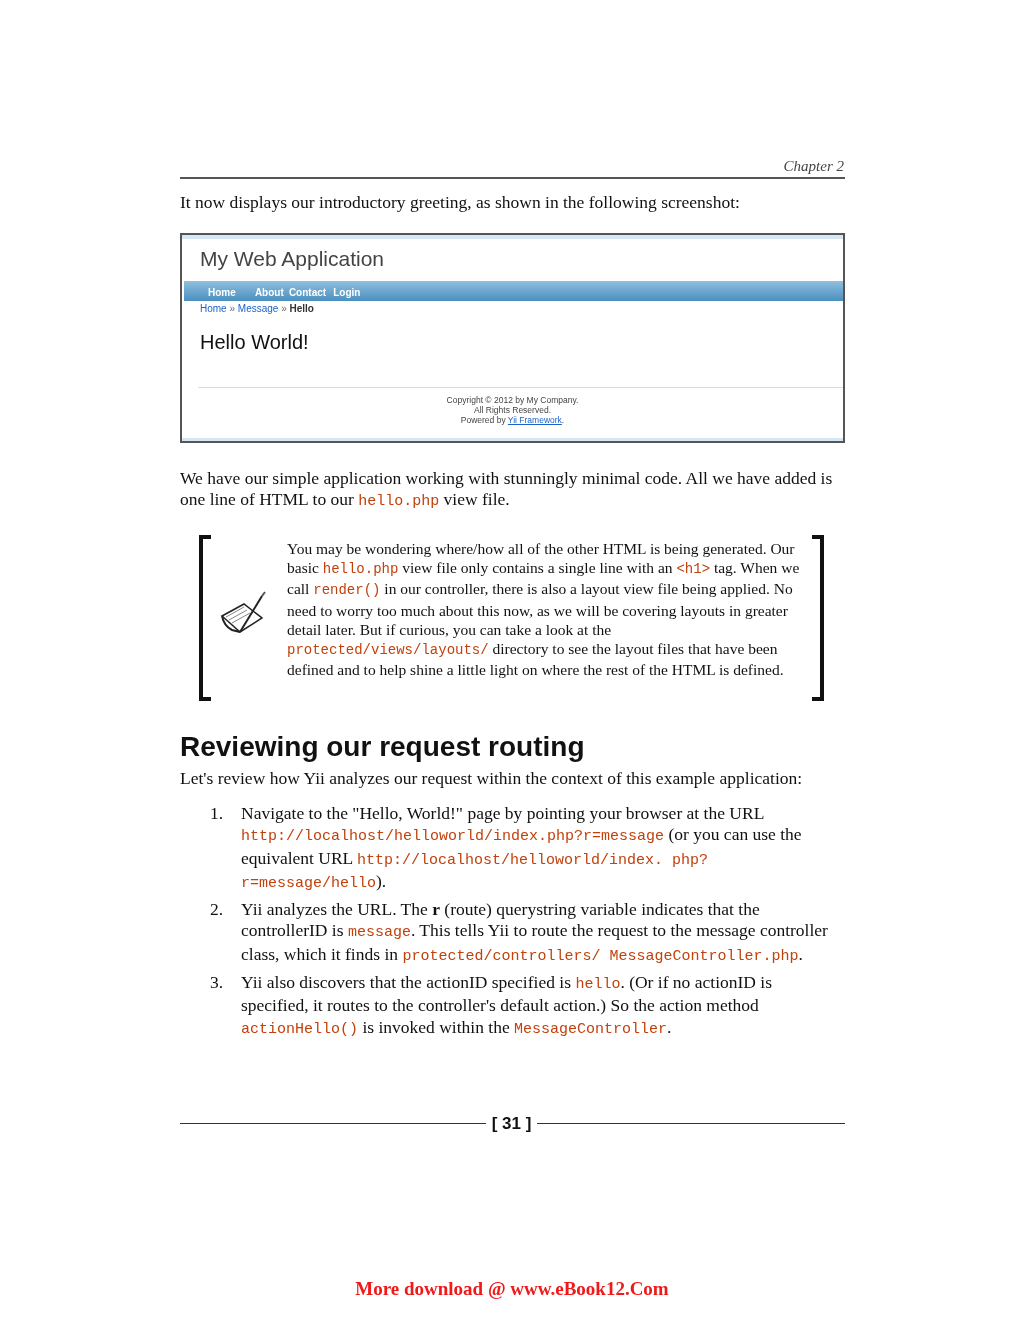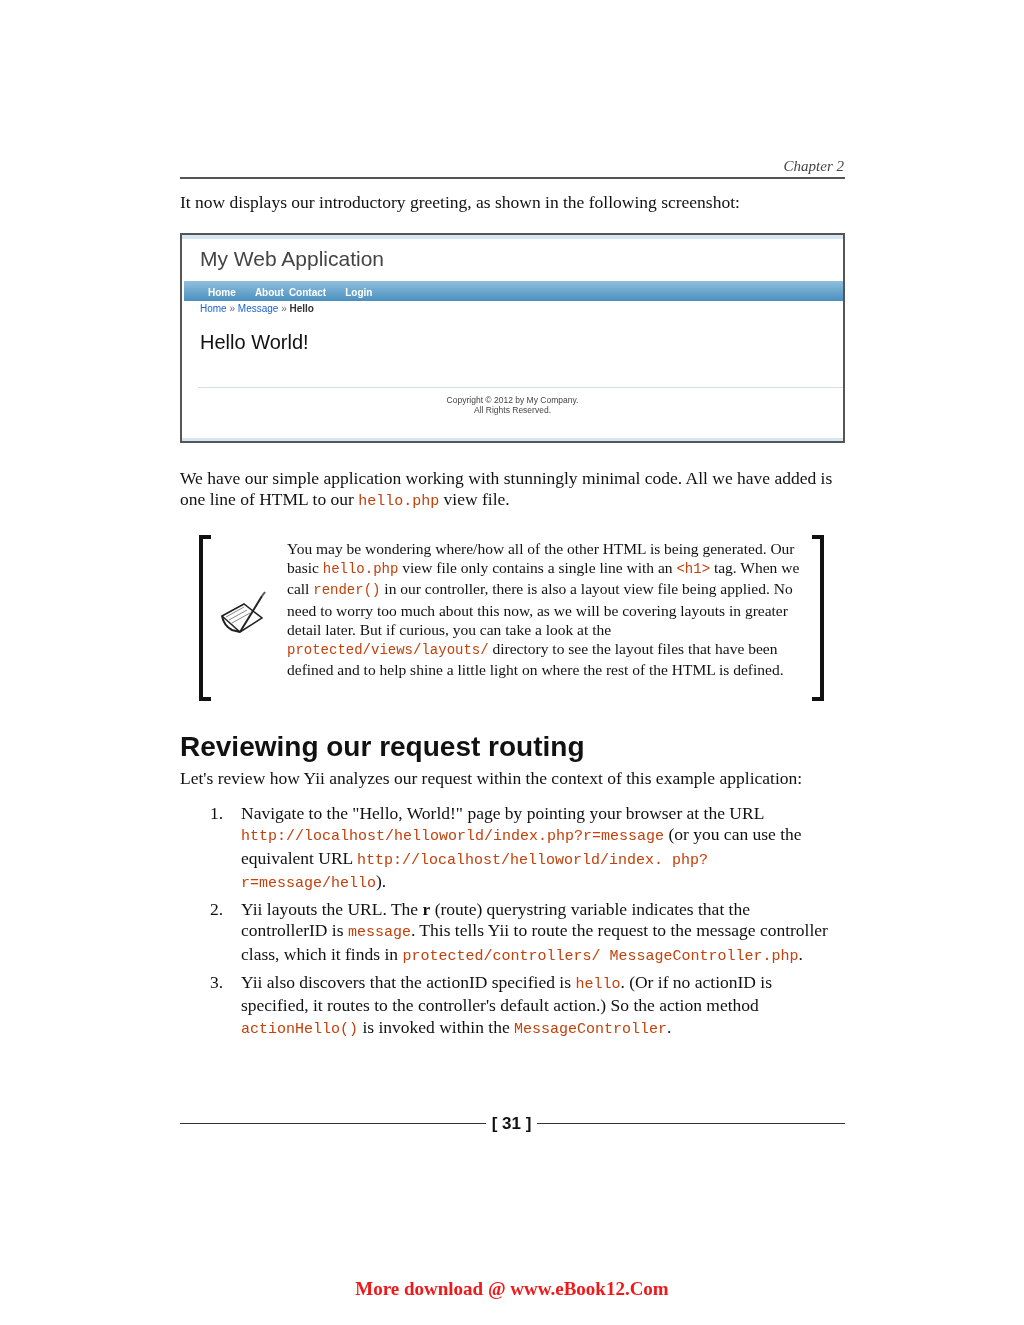--- a/index.html
+++ b/index.html
@@ -61,34 +61,35 @@
 
 <div class="abs para p1">It now displays our introductory greeting, as shown in the following screenshot:</div>
 
 <div class="abs shot">
   <div class="shot-top"></div>
   <div class="app-title">My Web Application</div>
   <div class="nav">
     <span style="margin-left:24px">Home</span>
     <span style="margin-left:14px">About</span>
     <span style="">Contact</span>
-    <span style="margin-left:14px">Login</span>
+    <span style="margin-left:2px">Login</span>
   </div>
   <div class="crumbs">
     <a>Home</a>
     <span class="sep">»</span>
     <a>Message</a>
     <span class="sep">»</span>
     <span class="cur">Hello</span>
   </div>
   <div class="hello">Hello World!</div>
   <div class="shot-rule"></div>
   <div class="footer-text">
     <div>Copyright © 2012 by My Company.</div>
     <div>All Rights Reserved.</div>
+    <div><span>Powered by </span><a>Yii Framework</a><span>.</span></div>
   </div>
   <div class="shot-bottom"></div>
 </div>
 
 <div class="abs para p2"><span>We have our simple application working with stunningly minimal code. All we have added is one line of HTML to our </span><span class="mono">hello.php</span><span> view file.</span></div>
 
 <div class="abs bracket-l"></div>
 <div class="abs bracket-r"></div>
 <div class="abs note-icon">
   <svg width="52" height="48" viewBox="0 0 52 48">
@@ -99,21 +100,21 @@
     <line x1="44" y1="6" x2="47" y2="2" stroke="#555" stroke-width="2"></line>
   </svg>
 </div>
 <div class="abs note-text"><span>You may be wondering where/how all of the other HTML is being generated. Our basic </span><span class="mono">hello.php</span><span> view file only contains a single line with an </span><span class="mono">&lt;h1&gt;</span><span> tag. When we call </span><span class="mono">render()</span><span> in our controller, there is also a layout view file being applied. No need to worry too much about this now, as we will be covering layouts in greater detail later. But if curious, you can take a look at the </span><span class="mono">protected/views/layouts/</span><span> directory to see the layout files that have been defined and to help shine a little light on where the rest of the HTML is defined.</span></div>
 
 <div class="abs h2">Reviewing our request routing</div>
 <div class="abs para p3">Let's review how Yii analyzes our request within the context of this example application:</div>
 
 <ol class="steps">
   <li><span class="num">1.</span><span>Navigate to the "Hello, World!" page by pointing your browser at the URL </span><span class="mono">http://localhost/helloworld/index.php?r=message</span><span> (or you can use the equivalent URL </span><span class="mono">http://localhost/helloworld/index. php?r=message/hello</span><span>).</span></li>
-  <li><span class="num">2.</span><span>Yii layouts the URL. The </span><b>r</b><span> (route) querystring variable indicates that the controllerID is </span><span class="mono">message</span><span>. This tells Yii to route the request to the message controller class, which it finds in </span><span class="mono">protected/controllers/ MessageController.php</span><span>.</span></li>
+  <li><span class="num">2.</span><span>Yii analyzes the URL. The </span><b>r</b><span> (route) querystring variable indicates that the controllerID is </span><span class="mono">message</span><span>. This tells Yii to route the request to the message controller class, which it finds in </span><span class="mono">protected/controllers/ MessageController.php</span><span>.</span></li>
   <li><span class="num">3.</span><span>Yii also discovers that the actionID specified is </span><span class="mono">hello</span><span>. (Or if no actionID is specified, it routes to the controller's default action.) So the action method </span><span class="mono">actionHello()</span><span> is invoked within the </span><span class="mono">MessageController</span><span>.</span></li>
 </ol>
 
 <div class="abs page-rule-l"></div>
 <div class="abs page-num">[ 31 ]</div>
 <div class="abs page-rule-r"></div>
 
 <div class="abs download">More download @  www.eBook12.Com</div>
 
 </body></html>

